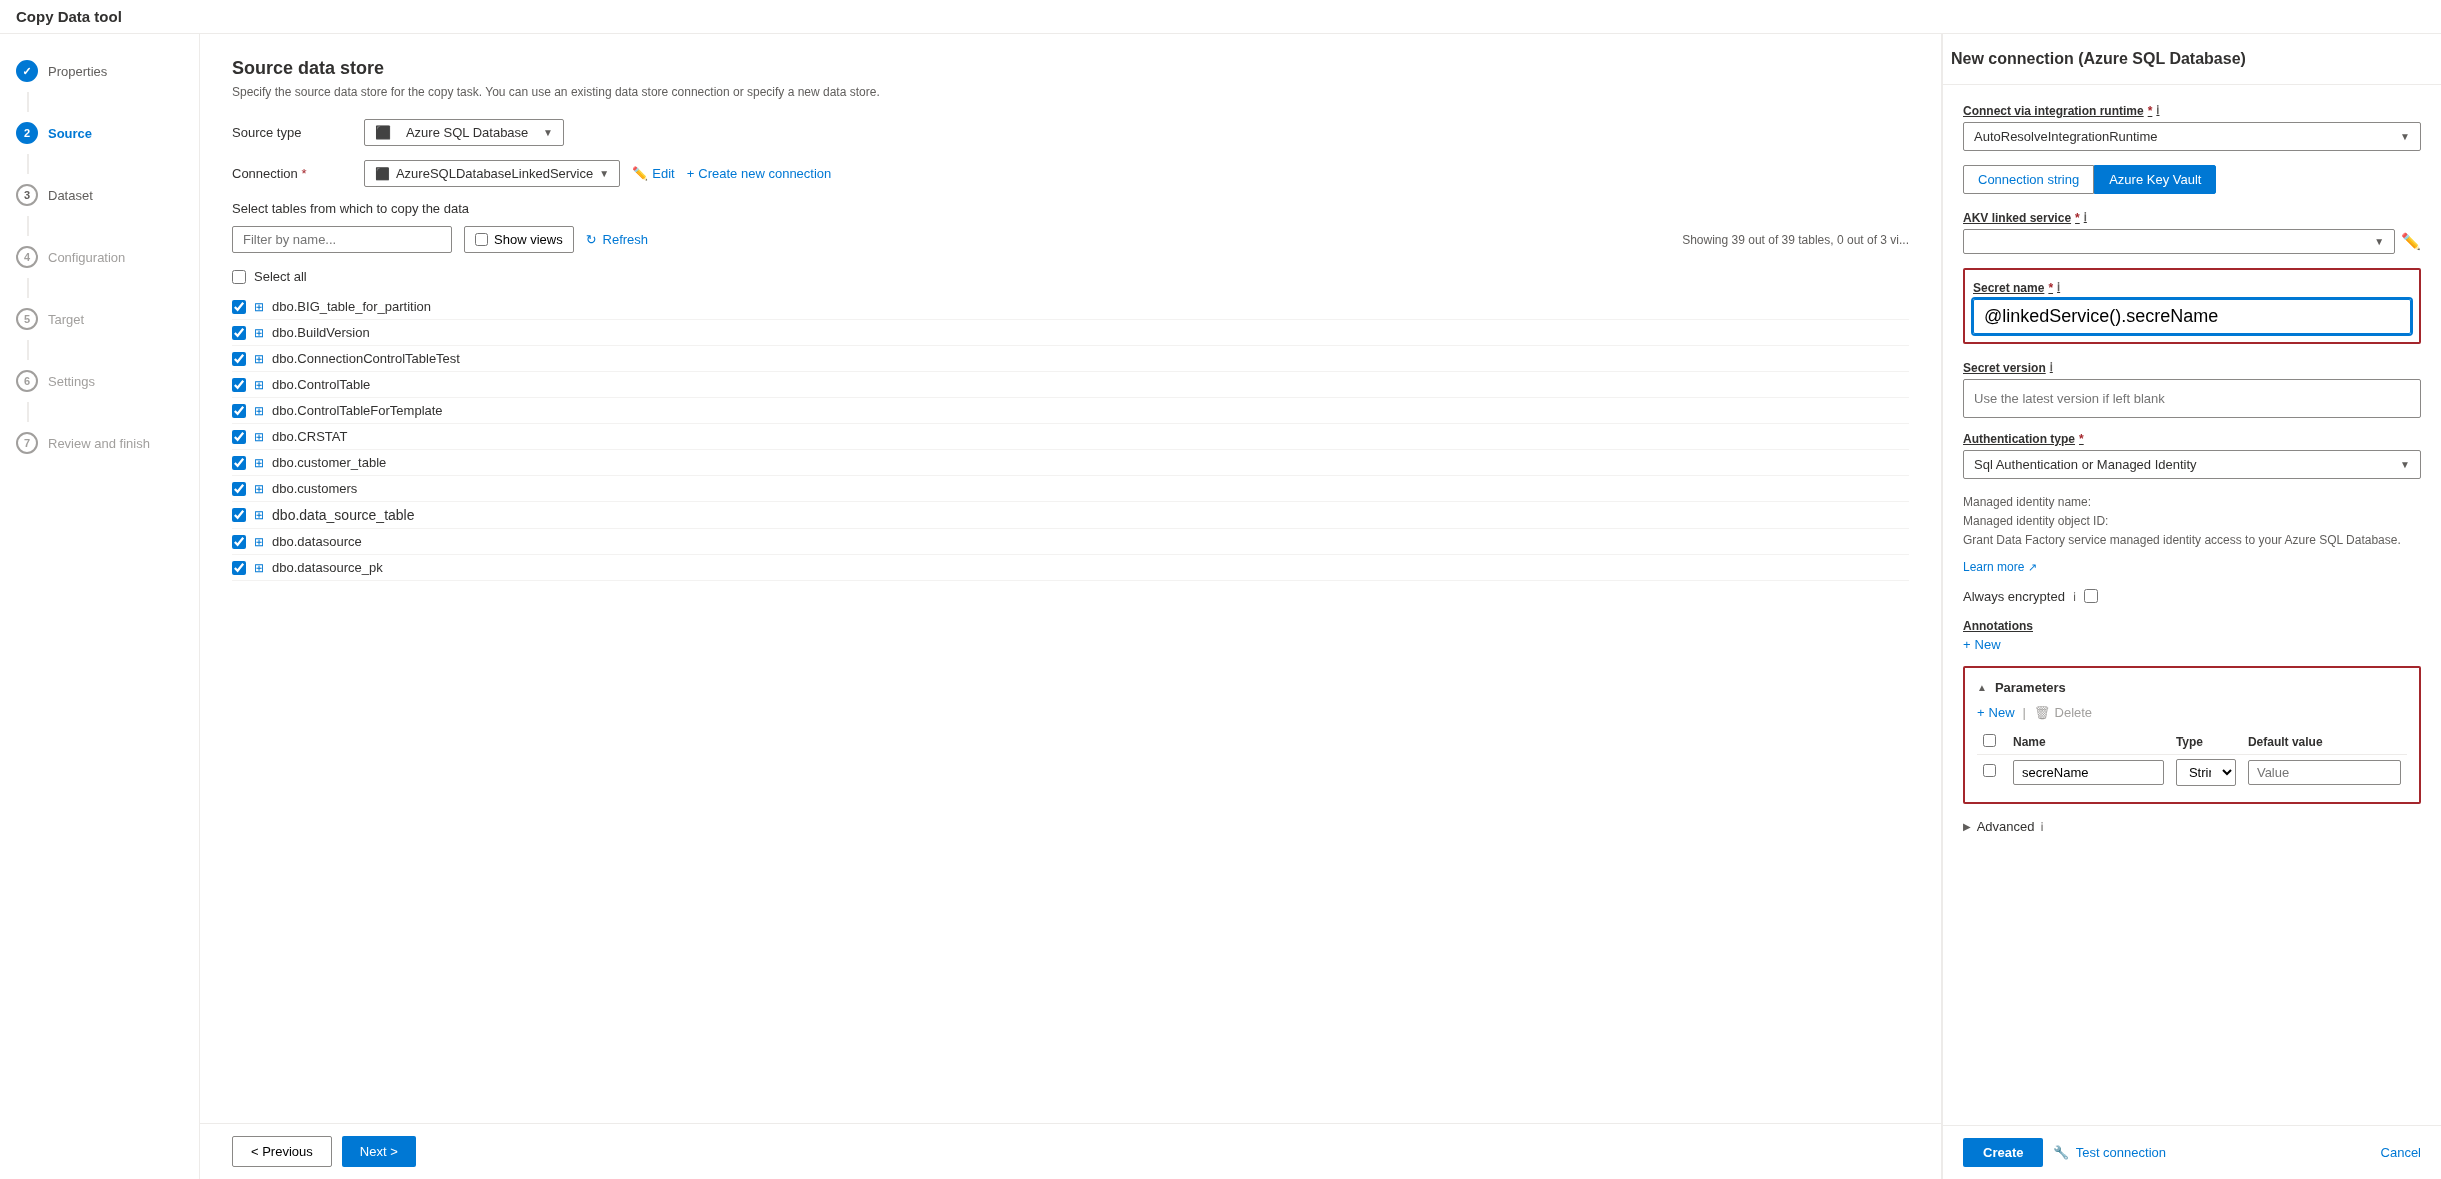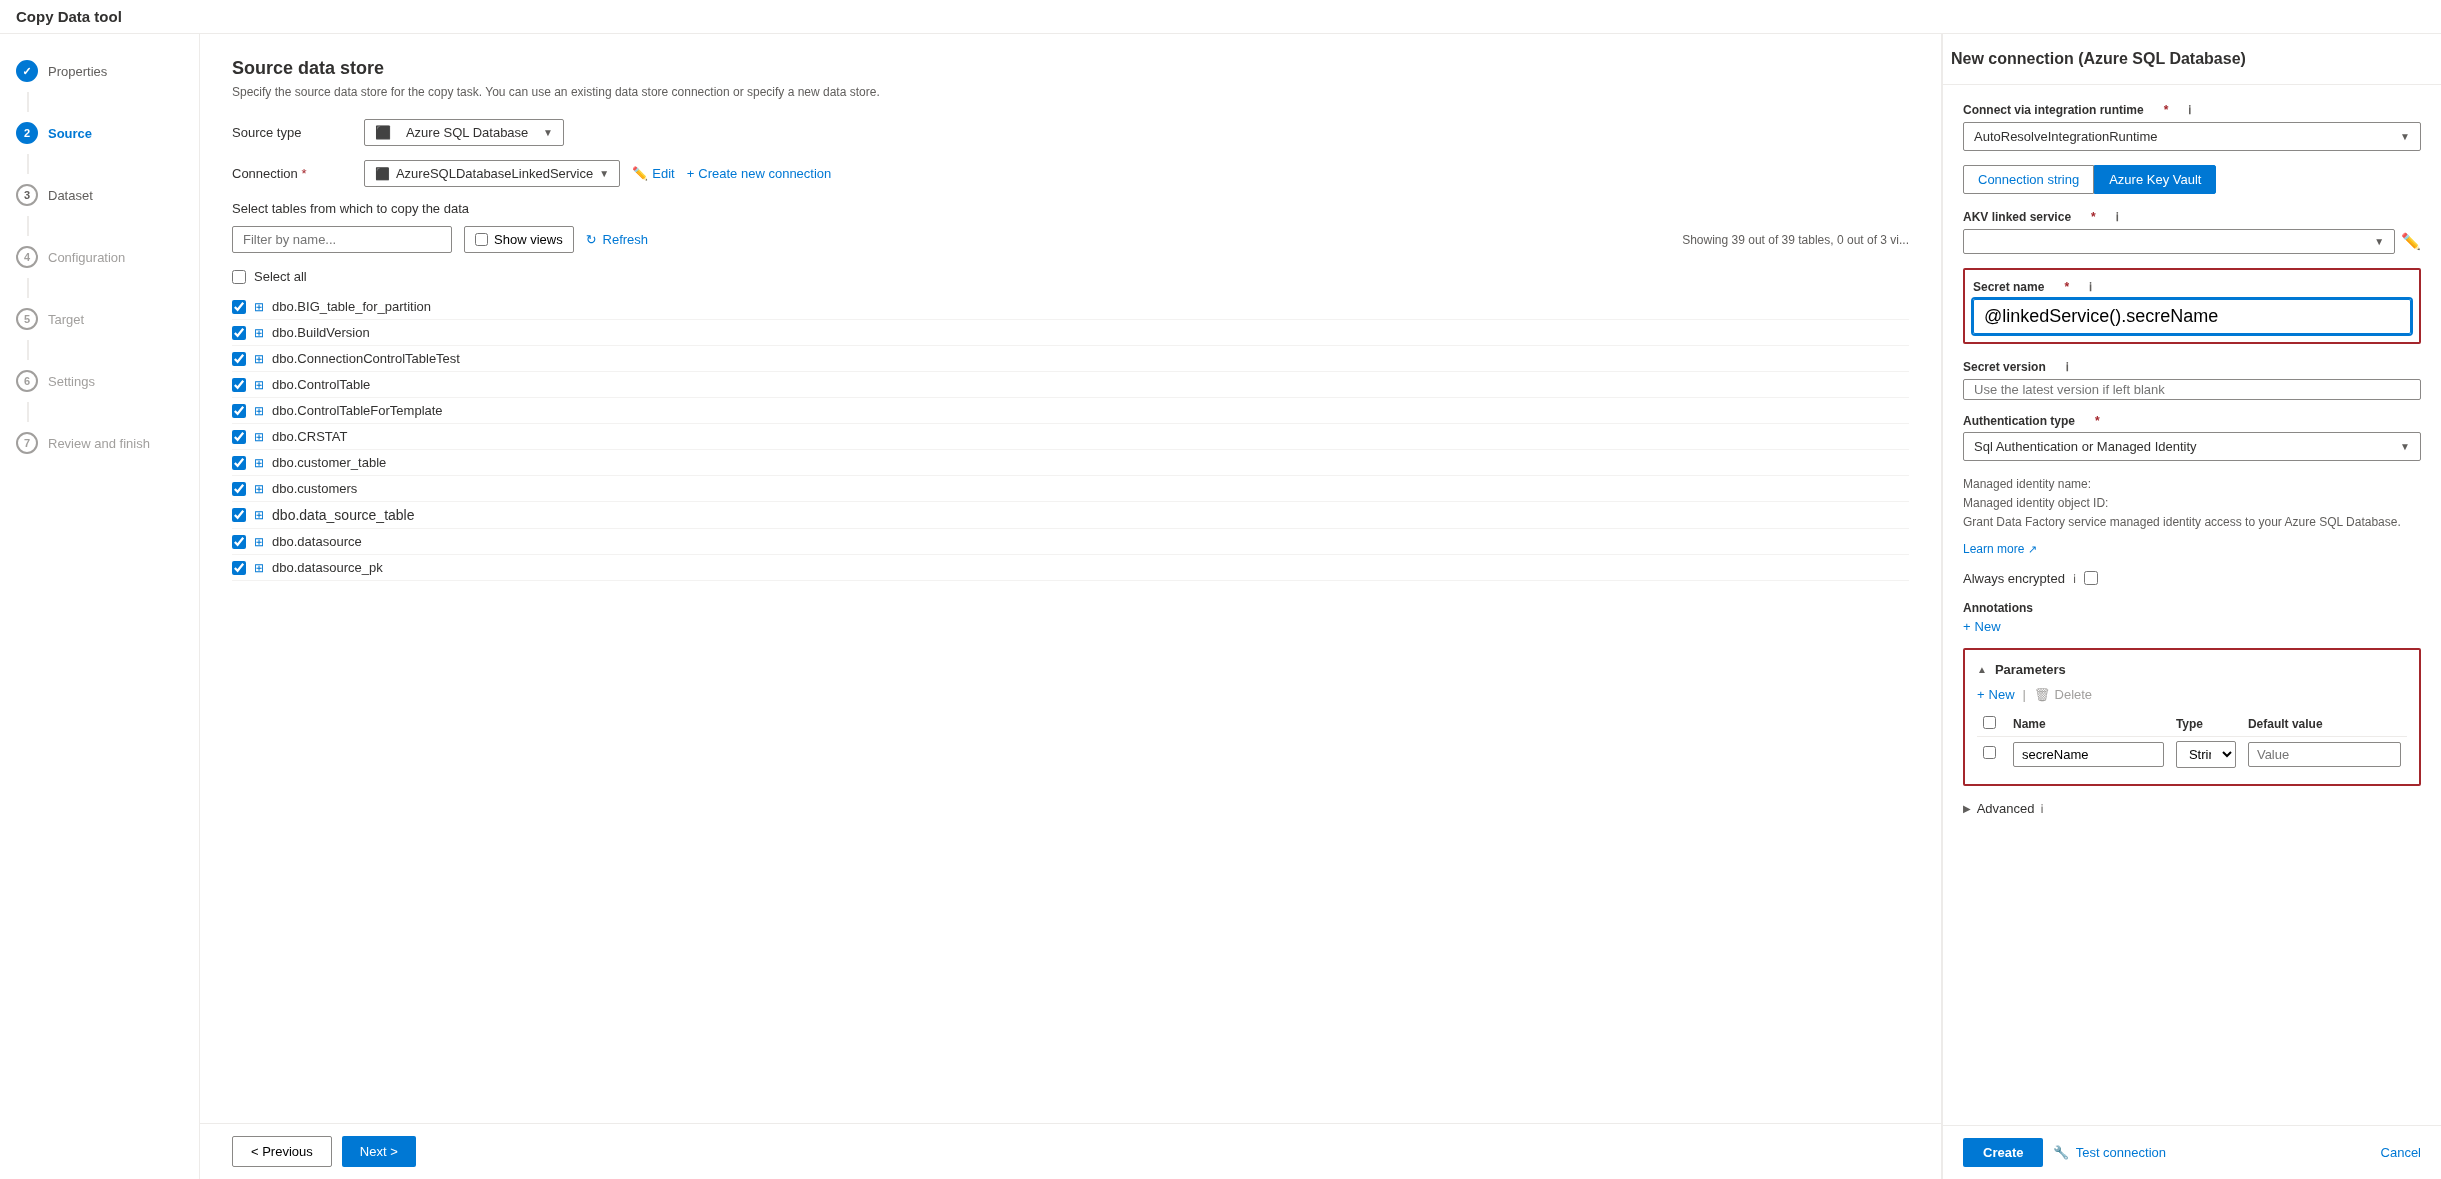--- a/index.html
+++ b/index.html
@@ -53,35 +53,35 @@
     .btn-prev { border: 1px solid #8a8886; background: #fff; padding: 7px 18px; border-radius: 2px; cursor: pointer; font-size: 13px; display: flex; align-items: center; gap: 4px; }
     .btn-next { background: #0078d4; color: #fff; border: none; padding: 7px 18px; border-radius: 2px; cursor: pointer; font-size: 13px; display: flex; align-items: center; gap: 4px; }
 
     
     .right-panel { width: 500px; border-left: 2px solid #edebe9; display: flex; flex-direction: column; overflow-y: auto; flex-shrink: 0; }
     .right-panel-header { padding: 16px 8px; font-size: 16px; font-weight: 600; border-bottom: 1px solid #edebe9; }
 
     .panel-body { padding: 16px 20px; flex: 1; }
 
     .field-group { margin-bottom: 14px; }
-    .field-label { font-size: 12px; font-weight: 600; margin-bottom: 4px; display: flex; align-items: center; gap: 20px; }
+    .field-label { font-size: 12px; font-weight: 600; margin-bottom: 4px; display: flex; align-items: flex-end; gap: 4px; text-decoration: underline; }
     .field-label .required { color: #a4262c; }
     .info-icon { color: #605e5c; font-size: 12px; cursor: pointer; }
 
     .field-select { width: 100%; border: 1px solid #8a8886; border-radius: 2px; padding: 6px 10px; font-size: 13px; background: #fff; display: flex; align-items: center; justify-content: space-between; cursor: pointer; }
 
     .tab-group { display: flex; margin-bottom: 14px; }
     .tab-btn { padding: 6px 14px; border: 1px solid #8a8886; cursor: pointer; font-size: 13px; }
     .tab-btn:first-child { border-radius: 2px 0 0 2px; }
     .tab-btn:last-child { border-radius: 0 2px 2px 0; }
     .tab-btn.active { background: #0078d4; color: #fff; border-color: #0078d4; }
     .tab-btn.inactive { background: #fff; color: #0078d4; }
 
     .field-input { width: 100%; border: 1px solid #0078d4; border-radius: 2px; padding: 6px 10px; font-size: 18px; outline: 2px solid #0078d4; }
-    .field-input-normal { width: 100%; border: 1px solid #8a8886; border-radius: 2px; padding: 2px 10px; font-size: 13px; color: #a19f9d; }
+    .field-input-normal { width: 100%; border: 1px solid #8a8886; border-radius: 2px; padding: 11px 10px; font-size: 13px; color: #a19f9d; }
 
     .secret-name-box { border: 2px solid #a4262c; border-radius: 2px; padding: 8px; margin-bottom: 14px; }
 
     .info-text { font-size: 12px; color: #605e5c; line-height: 1.6; margin-bottom: 8px; }
     .learn-more { color: #0078d4; cursor: pointer; font-size: 12px; }
 
     .checkbox-row { display: flex; align-items: center; gap: 8px; margin-bottom: 14px; }
     .checkbox-row input[type=checkbox] { width: 14px; height: 14px; }
 
     .annotations-section { margin-bottom: 14px; }

